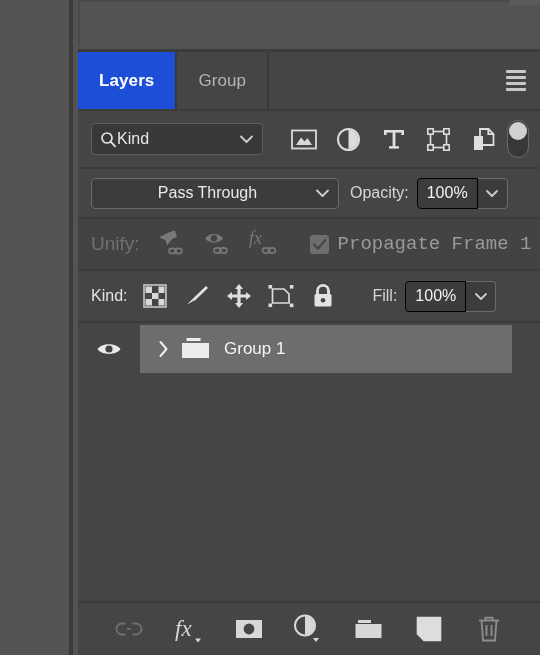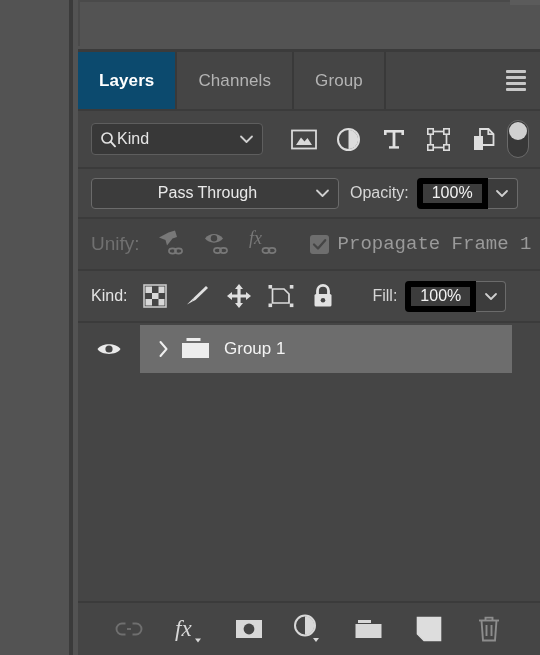--- a/index.html
+++ b/index.html
@@ -88,21 +88,21 @@
     justify-content: center;
     padding: 0 21px;
     font-size: 17px;
     color: #b4b4b4;
     background: #454545;
     border-right: 2px solid #393939;
     cursor: default;
     letter-spacing: .1px;
   }
   .tab.active {
-    background: #0c4a6e;
+    background: #1d4ed8;
     color: #ffffff;
     font-weight: bold;
   }
   .tab-filler {
     flex: 1;
     background: #454545;
     position: relative;
   }
   .panel-menu {
     position: absolute;
@@ -214,21 +214,21 @@
   .field-label {
     color: #d6d6d6;
     font-size: 16px;
     margin-left: 11px;
     margin-right: 8px;
     white-space: nowrap;
   }
   .num-field {
     height: 31px;
     background: #3c3c3c;
-    border: 6px solid #000000;
+    border: 1px solid #000000;
     border-radius: 4px 0 0 4px;
     display: flex;
     align-items: center;
     justify-content: center;
     padding: 0 9px;
     box-sizing: border-box;
     color: #f2f2f2;
     font-size: 16px;
     cursor: text;
     min-width: 60px;
@@ -385,23 +385,20 @@
   <div class="upper-panel">
     <div class="upper-panel-inner"></div>
     <div class="upper-nub"></div>
   </div>
 
   <div class="panel">
 
     <div class="tabbar">
       <div class="tab active">
         <span>Layers</span>
-      </div>
-      <div class="tab">
-        <span>Channels</span>
       </div>
       <div class="tab">
         <span>Group</span>
       </div>
       <div class="tab-filler">
         <div class="panel-menu">
           <i></i>
             <i></i>
             <i></i>
             <i></i>

